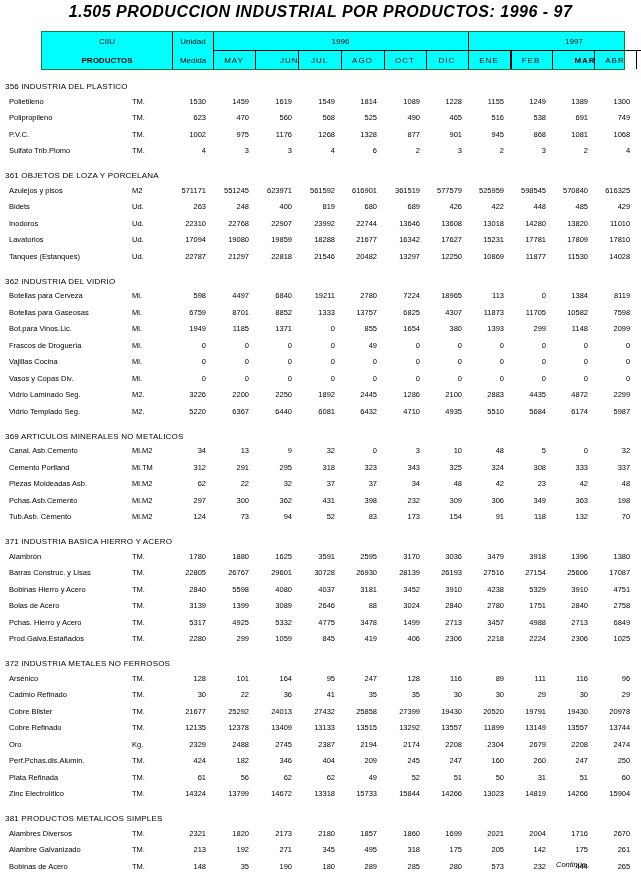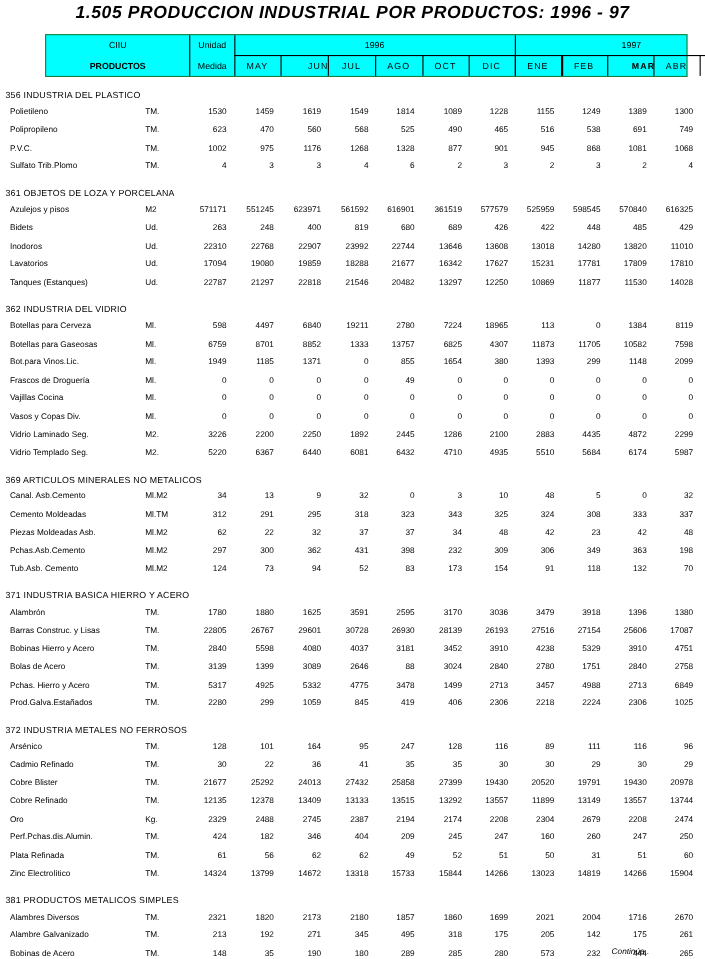--- a/index.html
+++ b/index.html
@@ -358,21 +358,21 @@
           <td class="num">32</td>
           <td class="num">0</td>
           <td class="num">3</td>
           <td class="num">10</td>
           <td class="num">48</td>
           <td class="num">5</td>
           <td class="num">0</td>
           <td class="num">32</td>
         </tr>
         <tr>
-          <td class="prod">Cemento Moldeadas</td>
+          <td class="prod">Cemento Portland</td>
           <td class="unit">Ml.TM</td>
           <td class="num">312</td>
           <td class="num">291</td>
           <td class="num">295</td>
           <td class="num">318</td>
           <td class="num">323</td>
           <td class="num">343</td>
           <td class="num">325</td>
           <td class="num">324</td>
           <td class="num">308</td>

